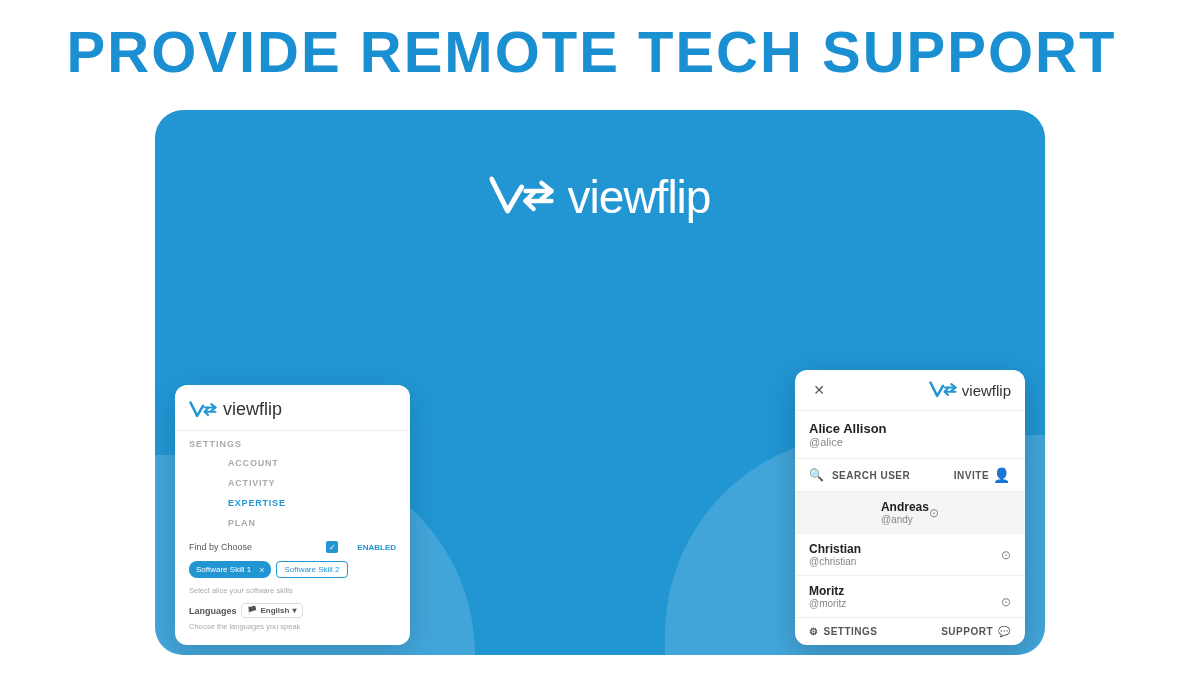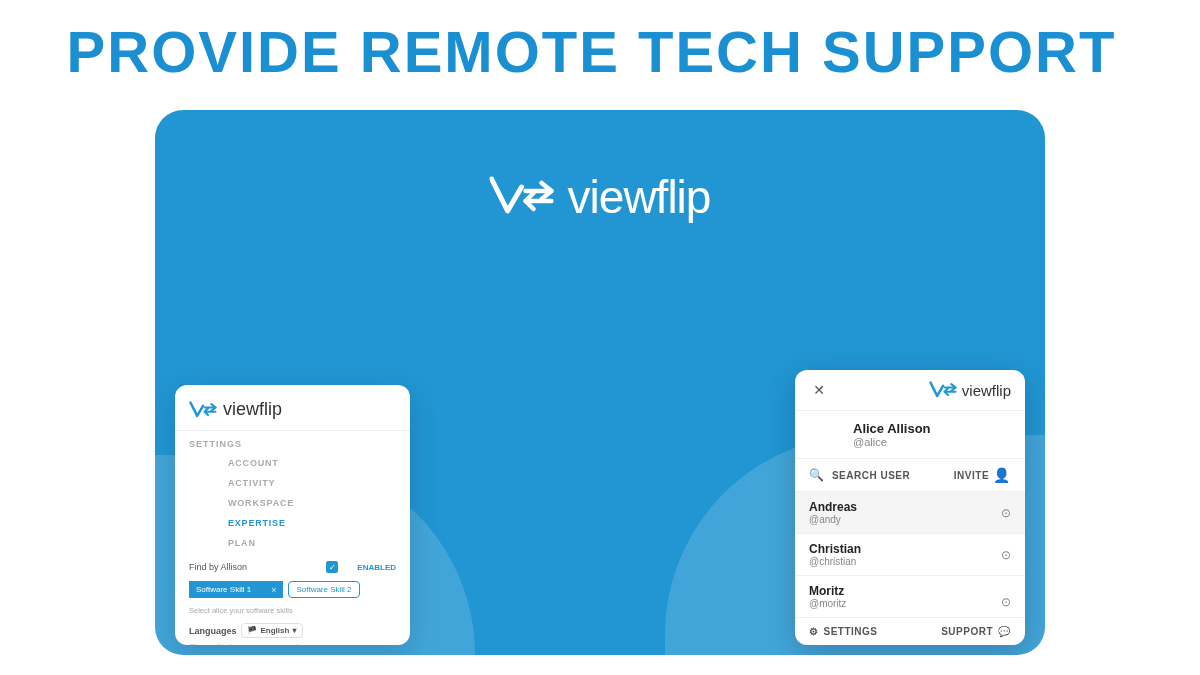--- a/index.html
+++ b/index.html
@@ -177,24 +177,24 @@
       display: flex;
       gap: 5px;
       flex-wrap: wrap;
       margin-bottom: 8px;
     }
     .skill-tag {
       background: #2196d3;
       color: white;
       font-size: 8px;
       padding: 3px 7px;
-      border-radius: 0;
-      display: flex;
-      align-items: center;
-      gap: 20px;
+      border-radius: 8px;
+      display: flex;
+      align-items: center;
+      gap: 8px;
     }
     .skill-tag .x {
       font-size: 9px;
       opacity: 0.8;
     }
     .skill-tag-outline {
       border: 1px solid #2196d3;
       color: #2196d3;
       font-size: 8px;
       padding: 3px 7px;
@@ -257,21 +257,20 @@
       cursor: pointer;
     }
     .panel-logo-right {
       display: flex;
       align-items: center;
       gap: 5px;
     }
 
     .user-info {
       padding: 10px 14px;
-      margin-left: 44px;
     }
     .user-info .username {
       font-size: 13px;
       font-weight: 700;
       color: #222;
     }
     .user-info .handle {
       font-size: 11px;
       color: #888;
     }
@@ -313,20 +312,21 @@
     }
     .user-list-item {
       display: flex;
       align-items: center;
       justify-content: space-between;
       padding: 8px 14px;
       border-bottom: 1px solid #f0f0f0;
     }
     .user-list-item:first-child {
       background: #f5f5f5;
+      justify-content: center;
     }
     .user-list-item .user-details .name {
       font-size: 12px;
       font-weight: 700;
       color: #222;
     }
     .user-list-item .user-details .uhandle {
       font-size: 10px;
       color: #888;
     }
@@ -391,28 +391,27 @@
         <polyline points="44,20 36,28 44,36" stroke="#2196d3" stroke-width="5" stroke-linejoin="round" stroke-linecap="round" fill="none"></polyline>
       </svg>
       <span class="logo-text-sm">viewflip</span>
     </div>
 
     <div class="settings-label">SETTINGS</div>
 
     <div class="nav-items">
       <div class="nav-item">ACCOUNT</div>
       <div class="nav-item">ACTIVITY</div>
-      <div class="nav-item">WORKSPACE</div>
       <div class="nav-item active">EXPERTISE</div>
       <div class="nav-item">PLAN</div>
     </div>
 
     <div class="settings-content">
       <div class="find-skills-row">
-        <span class="label">Find by Allison</span>
+        <span class="label">Find by Choose</span>
         <div class="checkbox-enabled">
           <div class="checkbox-box"></div>
           <span class="enabled-text">ENABLED</span>
         </div>
       </div>
       <div class="skill-tags">
         <div class="skill-tag">
           <span>Software Skill 1</span>
           <span class="x">×</span>
         </div>

